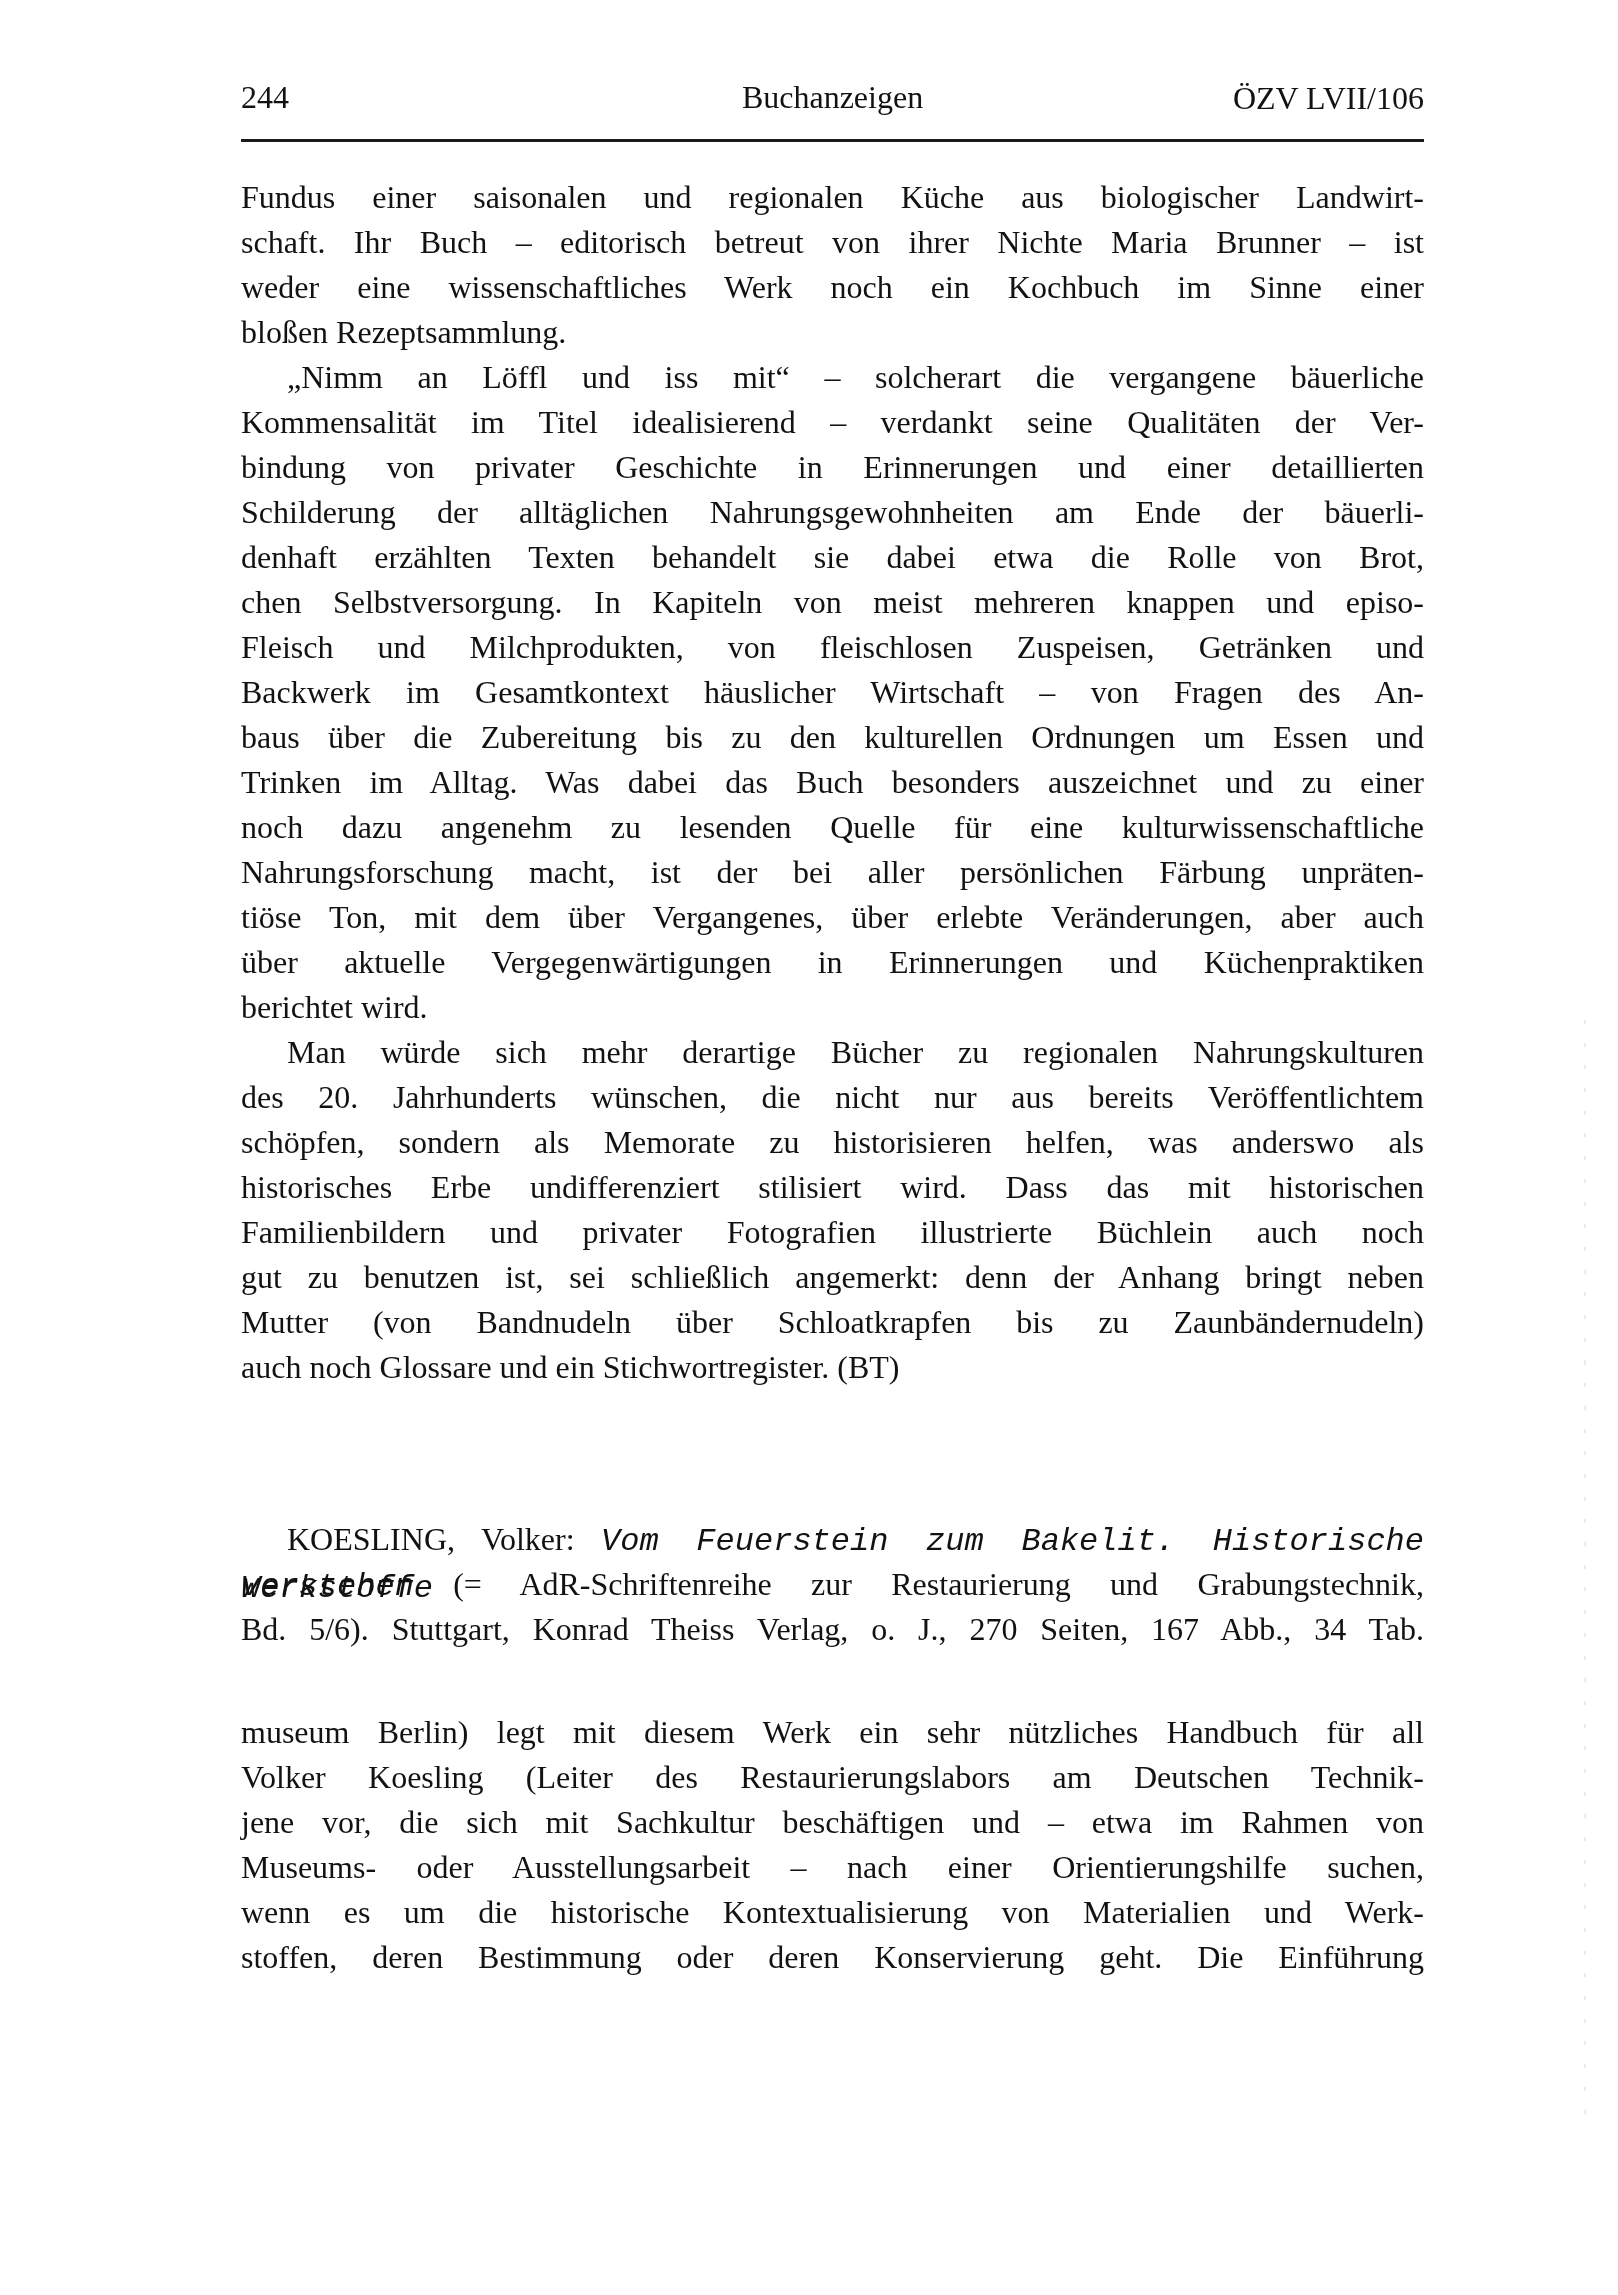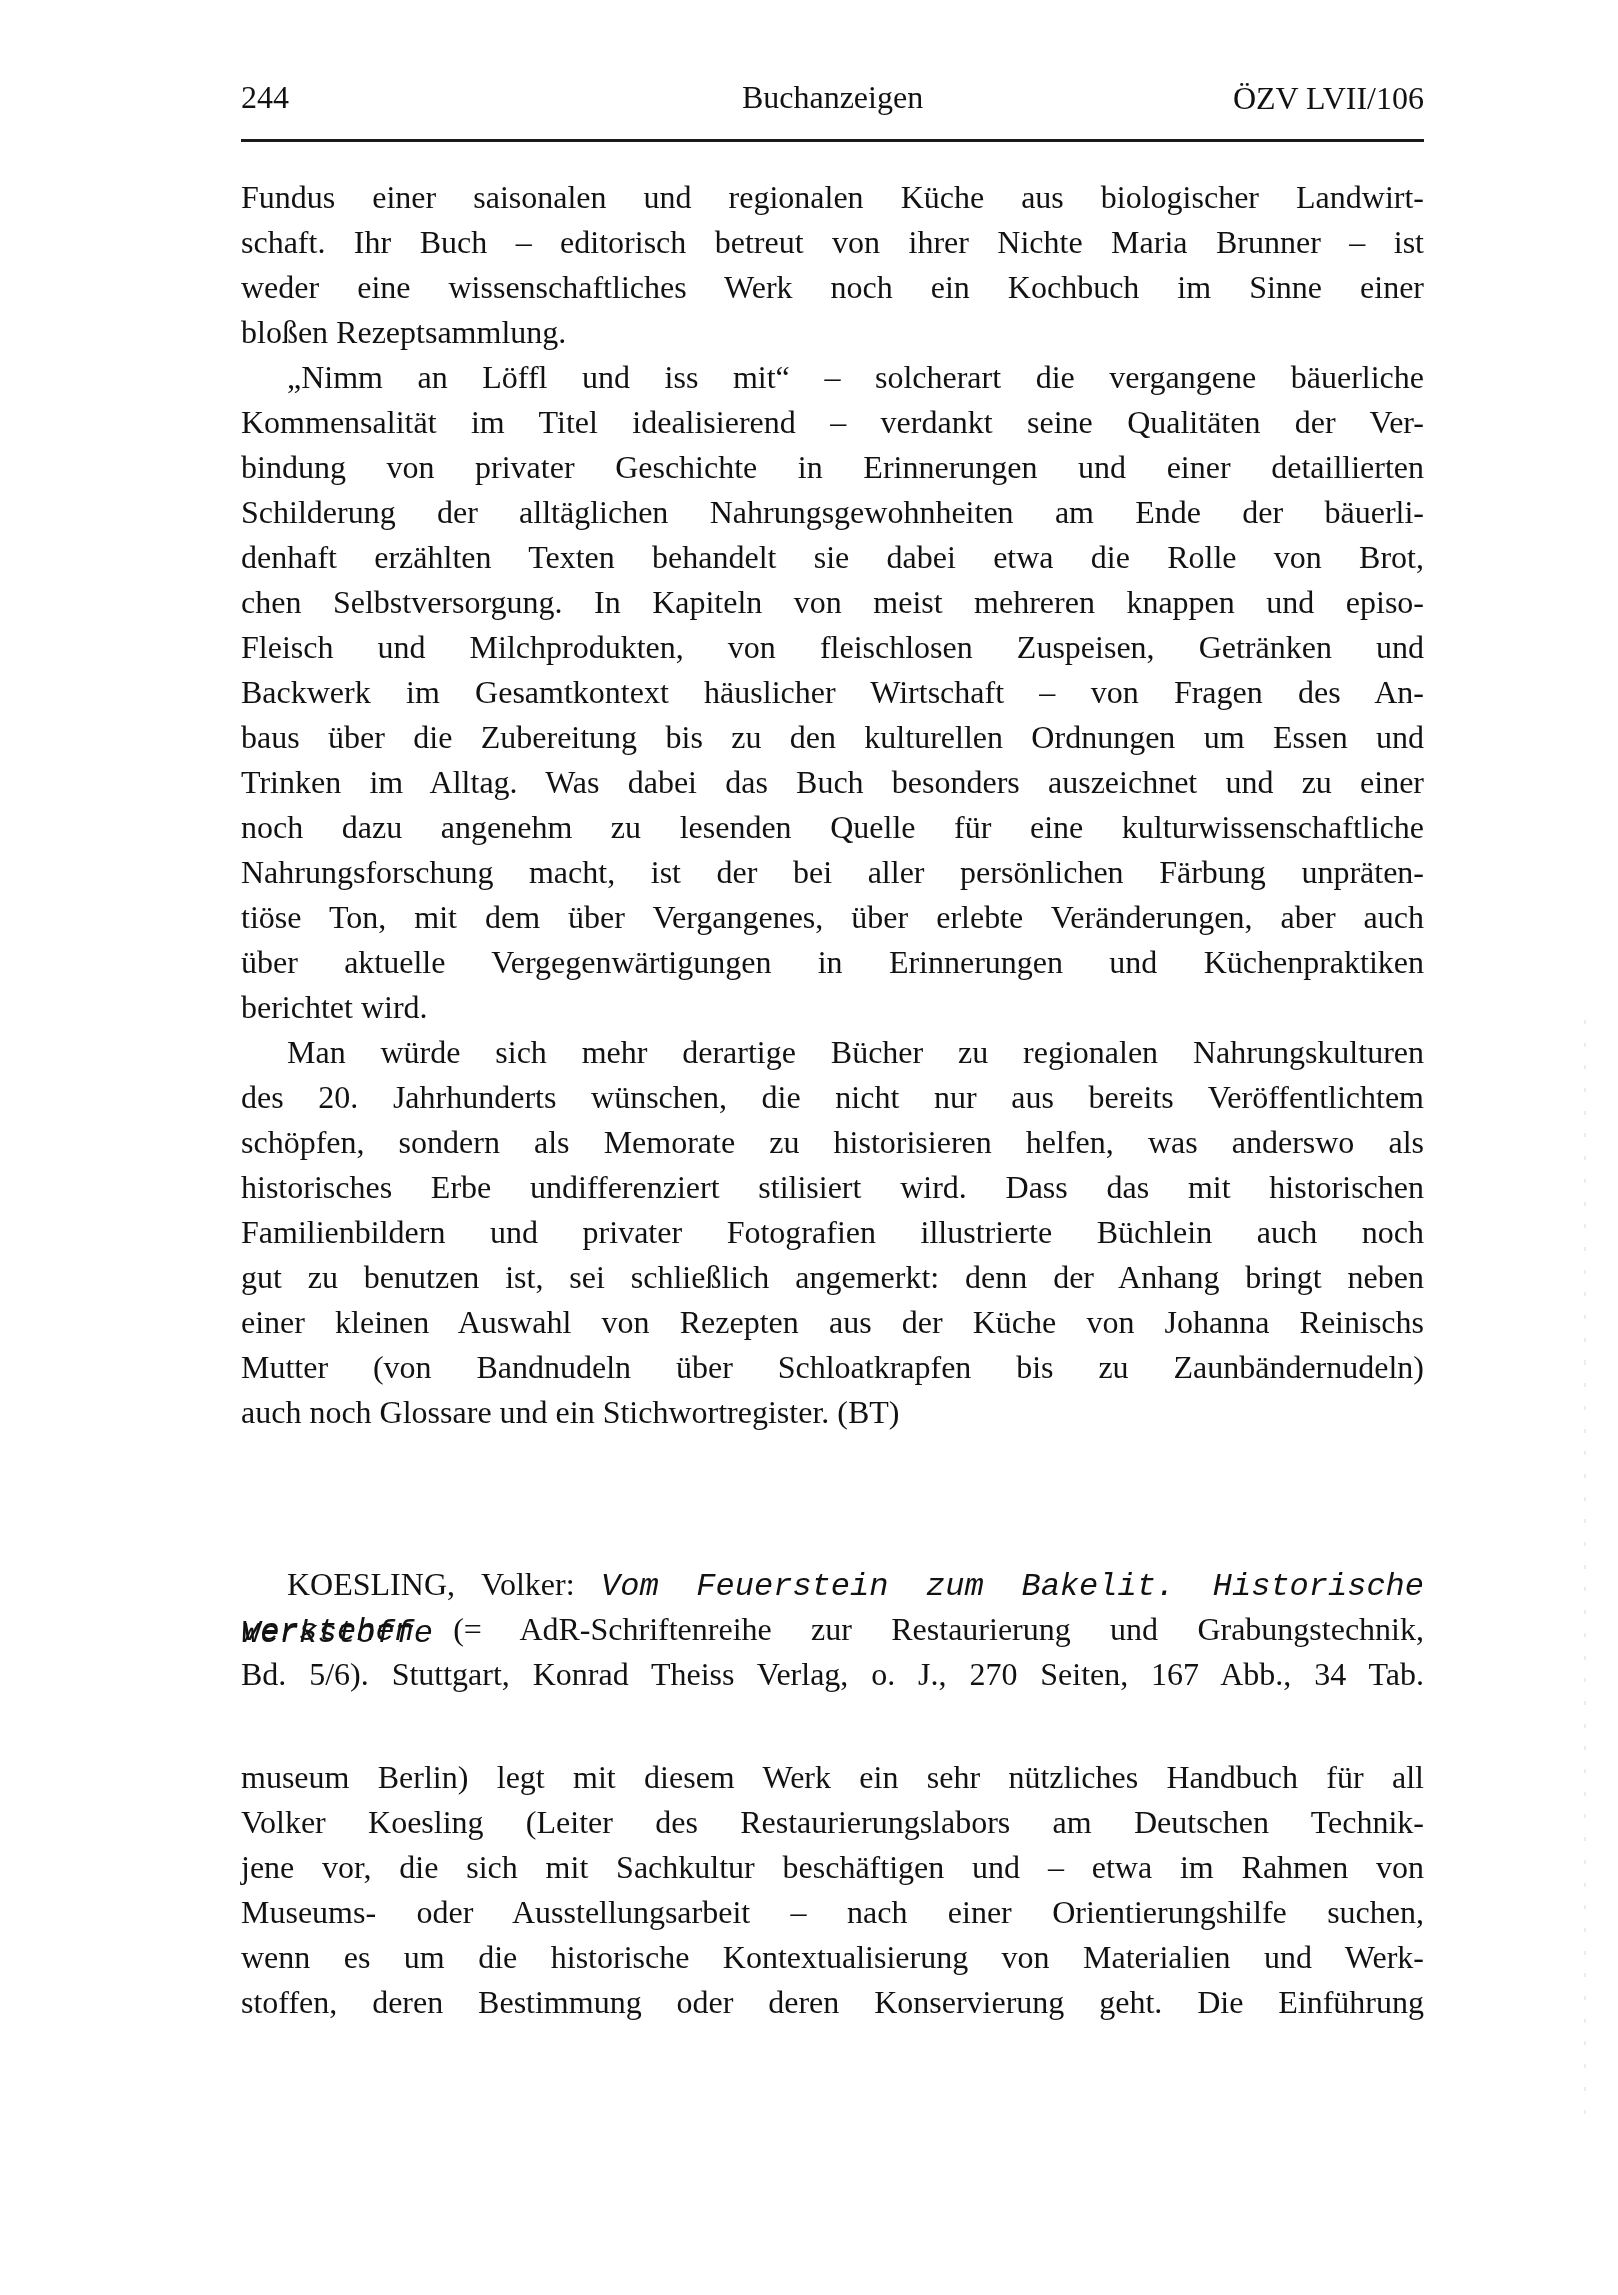--- a/index.html
+++ b/index.html
@@ -125,21 +125,20 @@
       <div class="line">Nahrungsforschung macht, ist der bei aller persönlichen Färbung unpräten-</div>
       <div class="line">tiöse Ton, mit dem über Vergangenes, über erlebte Veränderungen, aber auch</div>
       <div class="line">über aktuelle Vergegenwärtigungen in Erinnerungen und Küchenpraktiken</div>
       <div class="line short">berichtet wird.</div>
       <div class="line indent">Man würde sich mehr derartige Bücher zu regionalen Nahrungskulturen</div>
       <div class="line">des 20. Jahrhunderts wünschen, die nicht nur aus bereits Veröffentlichtem</div>
       <div class="line">schöpfen, sondern als Memorate zu historisieren helfen, was anderswo als</div>
       <div class="line">historisches Erbe undifferenziert stilisiert wird. Dass das mit historischen</div>
       <div class="line">Familienbildern und privater Fotografien illustrierte Büchlein auch noch</div>
       <div class="line">gut zu benutzen ist, sei schließlich angemerkt: denn der Anhang bringt neben</div>
-      <div class="line">einer kleinen Auswahl von Rezepten aus der Küche von Johanna Reinischs</div>
       <div class="line">Mutter (von Bandnudeln über Schloatkrapfen bis zu Zaunbändernudeln)</div>
       <div class="line short">auch noch Glossare und ein Stichwortregister. (BT)</div>
       <div class="gap" style="height: 127px;"></div>
       <div class="line indent"><span>KOESLING, Volker: </span><span class="it">Vom Feuerstein zum Bakelit. Historische Werkstoffe</span></div>
       <div class="line"><span class="it">verstehen</span><span> (= AdR-Schriftenreihe zur Restaurierung und Grabungstechnik,</span></div>
       <div class="line">Bd. 5/6). Stuttgart, Konrad Theiss Verlag, o. J., 270 Seiten, 167 Abb., 34 Tab.</div>
       <div class="gap" style="height: 58px;"></div>
       <div class="line">museum Berlin) legt mit diesem Werk ein sehr nützliches Handbuch für all</div>
       <div class="line">Volker Koesling (Leiter des Restaurierungslabors am Deutschen Technik-</div>
       <div class="line">jene vor, die sich mit Sachkultur beschäftigen und – etwa im Rahmen von</div>

